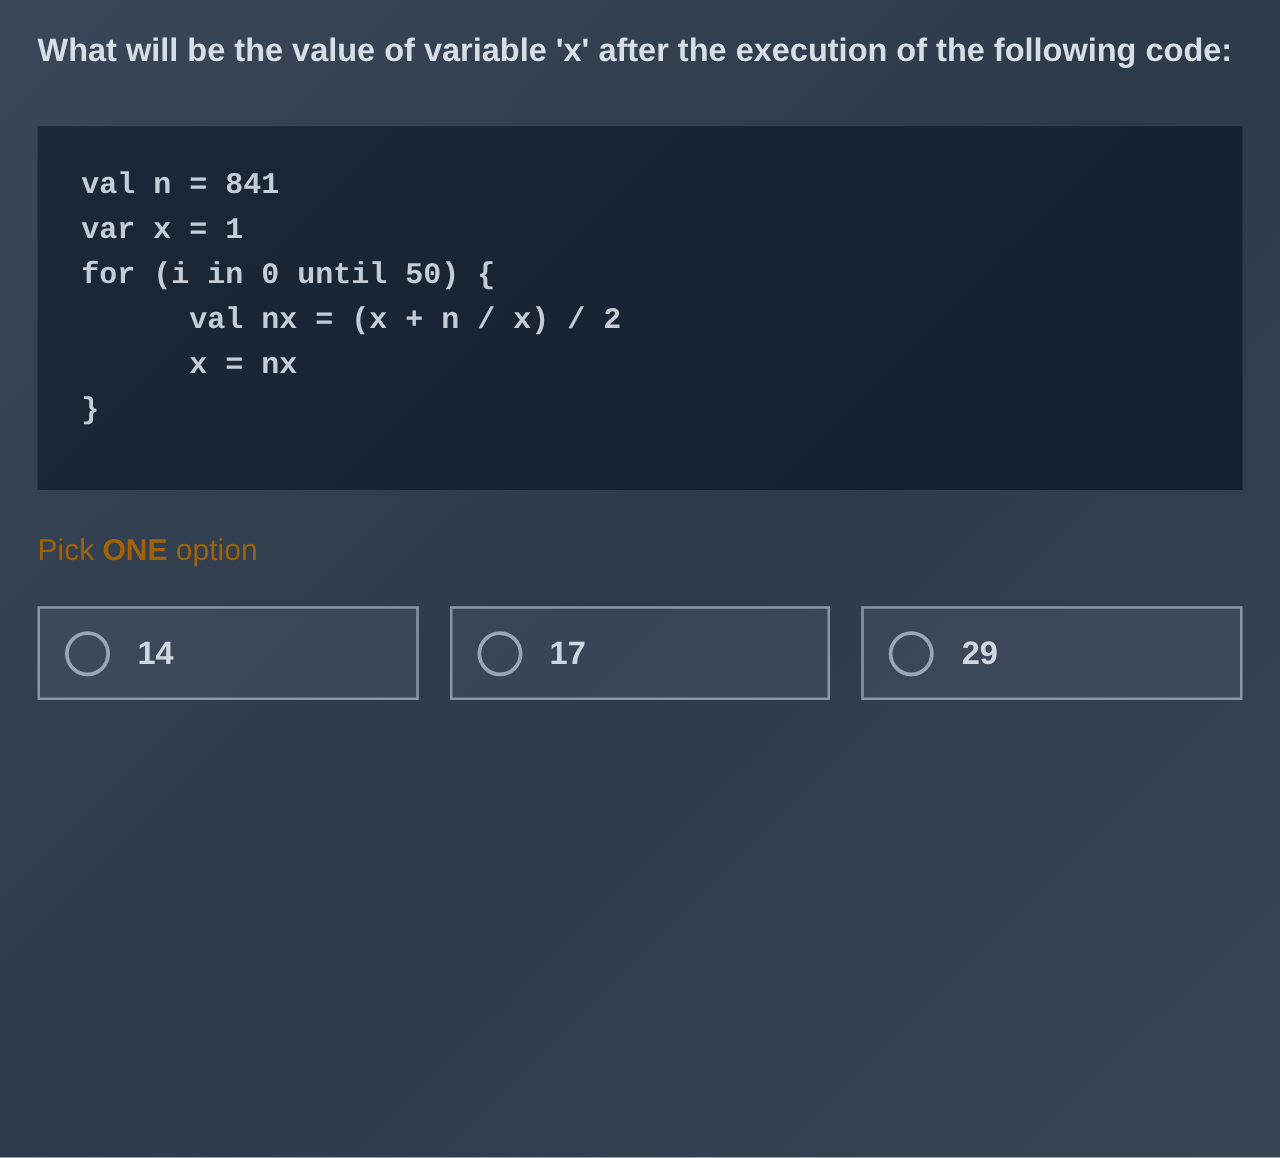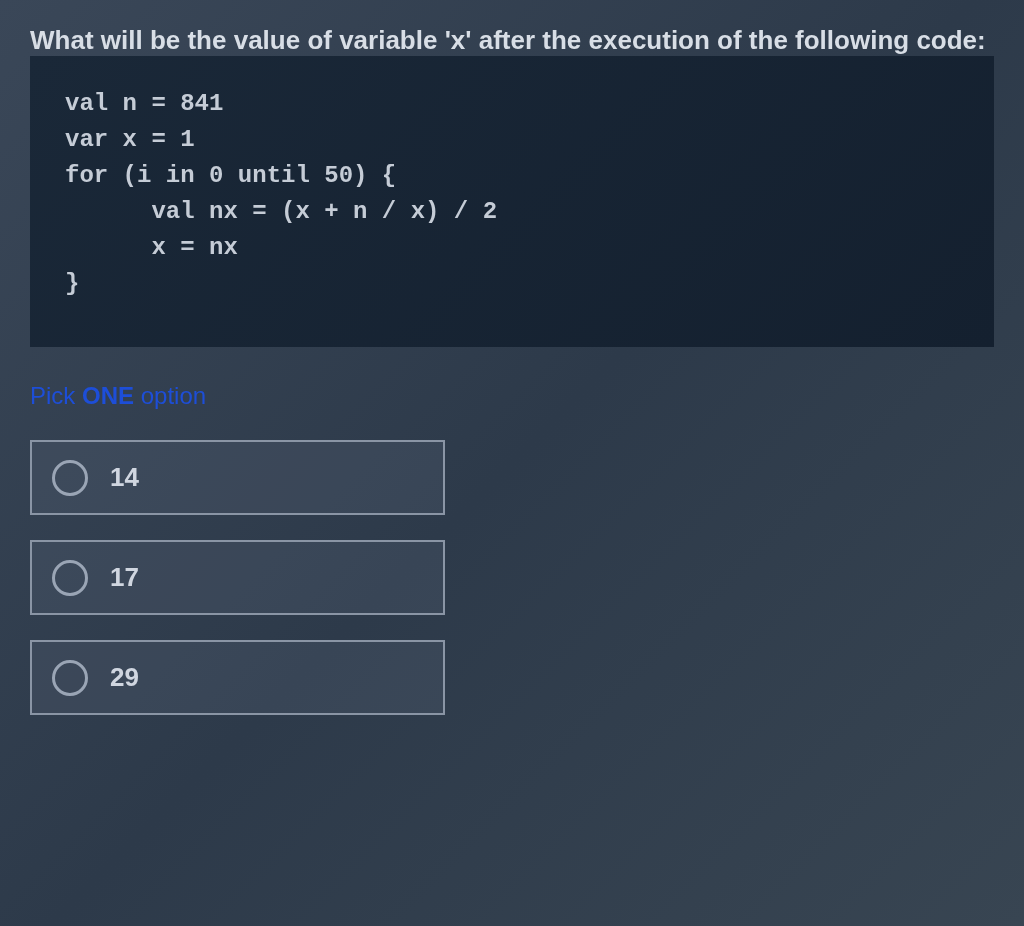--- a/index.html
+++ b/index.html
@@ -13,44 +13,45 @@
       background: linear-gradient(135deg, #3a4758 0%, #2d3a4a 50%, #384552 100%);
       font-family: Arial, Helvetica, sans-serif;
       color: #d8dee6;
       padding: 20px 30px;
       overflow: hidden;
     }
     .question-title {
       font-size: 26px;
       font-weight: bold;
       color: #d8dee6;
+      margin-bottom: 45px;
       margin-top: 5px;
     }
     .code-block {
       background: linear-gradient(135deg, #1a2838 0%, #14202f 100%);
       padding: 30px 35px 45px 35px;
       margin-bottom: 35px;
       font-family: Liberation Mono, monospace;
       font-size: 24px;
       font-weight: bold;
       color: #c5ccd6;
       line-height: 1.5;
       white-space: pre;
     }
     .prompt-text {
       font-size: 24px;
-      color: #1d4ed8;
+      color: #a16207;
       margin-bottom: 30px;
     }
     .prompt-text .bold {
       font-weight: bold;
     }
     .options-container {
       display: flex;
-      flex-direction: column;
+      flex-direction: row;
       gap: 25px;
     }
     .option {
       width: 415px;
       height: 75px;
       border: 2px solid #8a95a5;
       background: rgba(90, 105, 125, 0.25);
       display: flex;
       align-items: center;
       padding-left: 20px;

